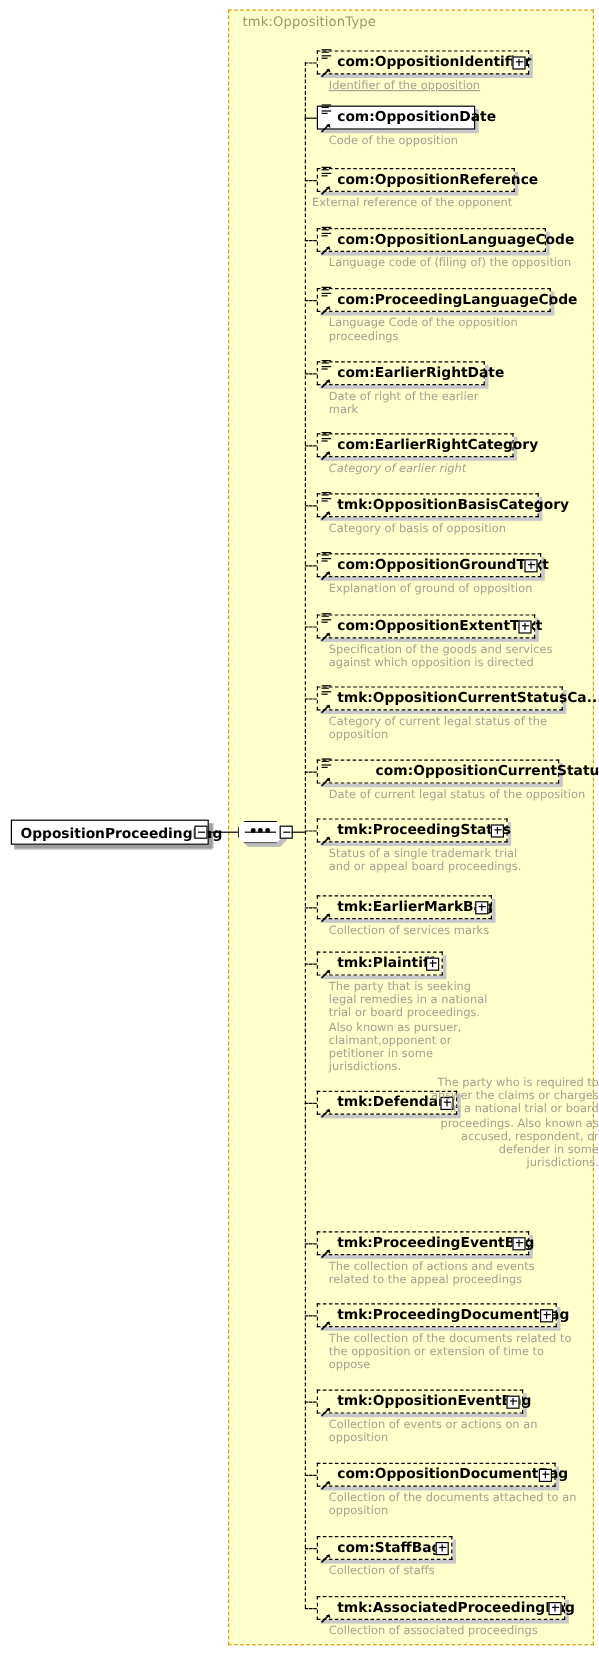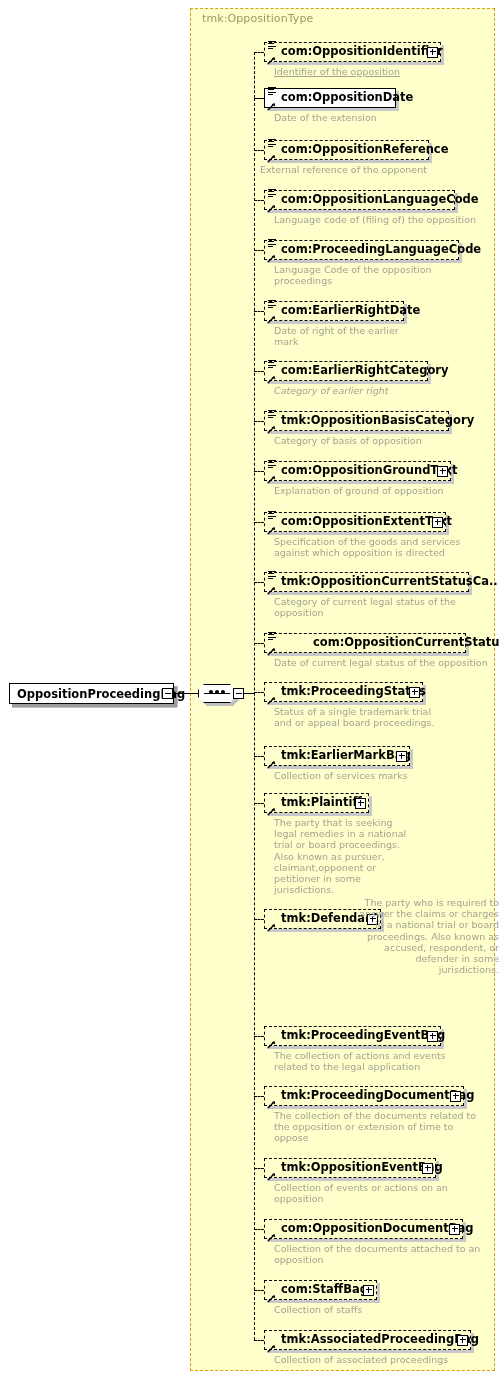--- a/index.html
+++ b/index.html
@@ -263,21 +263,21 @@
           <i></i>
         </span>
         <span class="arrow-icon">
           <svg width="9" height="9" viewBox="0 0 9 9">
             <path d="M1 8 L7.2 1.8" stroke="#000" stroke-width="1.3" fill="none"></path>
             <path d="M7.6 1.2 L8.4 4.6 L4.6 2.2 Z" fill="#000"></path>
           </svg>
         </span>
         <span class="node-label">com:OppositionDate</span>
       </div>
-      <div class="annot" style="left: 274px; top: 112px; width: 225px;">Date of the extension</div>
+      <div class="annot" style="left: 274px; top: 112px; width: 225px;">Code of the opposition</div>
       <div class="hline" style="left: 254px; top: 98px; width: 10px;"></div>
       <div class="node-shadow" style="left: 267px; top: 143px; width: 165px;"></div>
       <div class="node optional" style="left: 264px; top: 140px; width: 165px; text-align: center;">
         <span class="lines-icon">
           <i></i>
           <i></i>
           <i></i>
           <i></i>
         </span>
         <span class="arrow-icon">
@@ -528,21 +528,21 @@
         <span class="arrow-icon">
           <svg width="9" height="9" viewBox="0 0 9 9">
             <path d="M1 8 L7.2 1.8" stroke="#000" stroke-width="1.3" fill="none"></path>
             <path d="M7.6 1.2 L8.4 4.6 L4.6 2.2 Z" fill="#000"></path>
           </svg>
         </span>
         <span class="node-label">tmk:ProceedingEventBag</span>
       </div>
       <div class="expander plus" style="left: 427px; top: 1030.5px;"></div>
       <div class="annot" style="left: 274px; top: 1050px; width: 225px;">The collection of actions and events
-related to the legal application</div>
+related to the appeal proceedings</div>
       <div class="dbranch" style="left: 254px; top: 1036px; width: 10px;"></div>
       <div class="node-shadow" style="left: 267px; top: 1089px; width: 200px;"></div>
       <div class="node optional" style="left: 264px; top: 1086px; width: 200px;">
         <span class="arrow-icon">
           <svg width="9" height="9" viewBox="0 0 9 9">
             <path d="M1 8 L7.2 1.8" stroke="#000" stroke-width="1.3" fill="none"></path>
             <path d="M7.6 1.2 L8.4 4.6 L4.6 2.2 Z" fill="#000"></path>
           </svg>
         </span>
         <span class="node-label">tmk:ProceedingDocumentBag</span>

